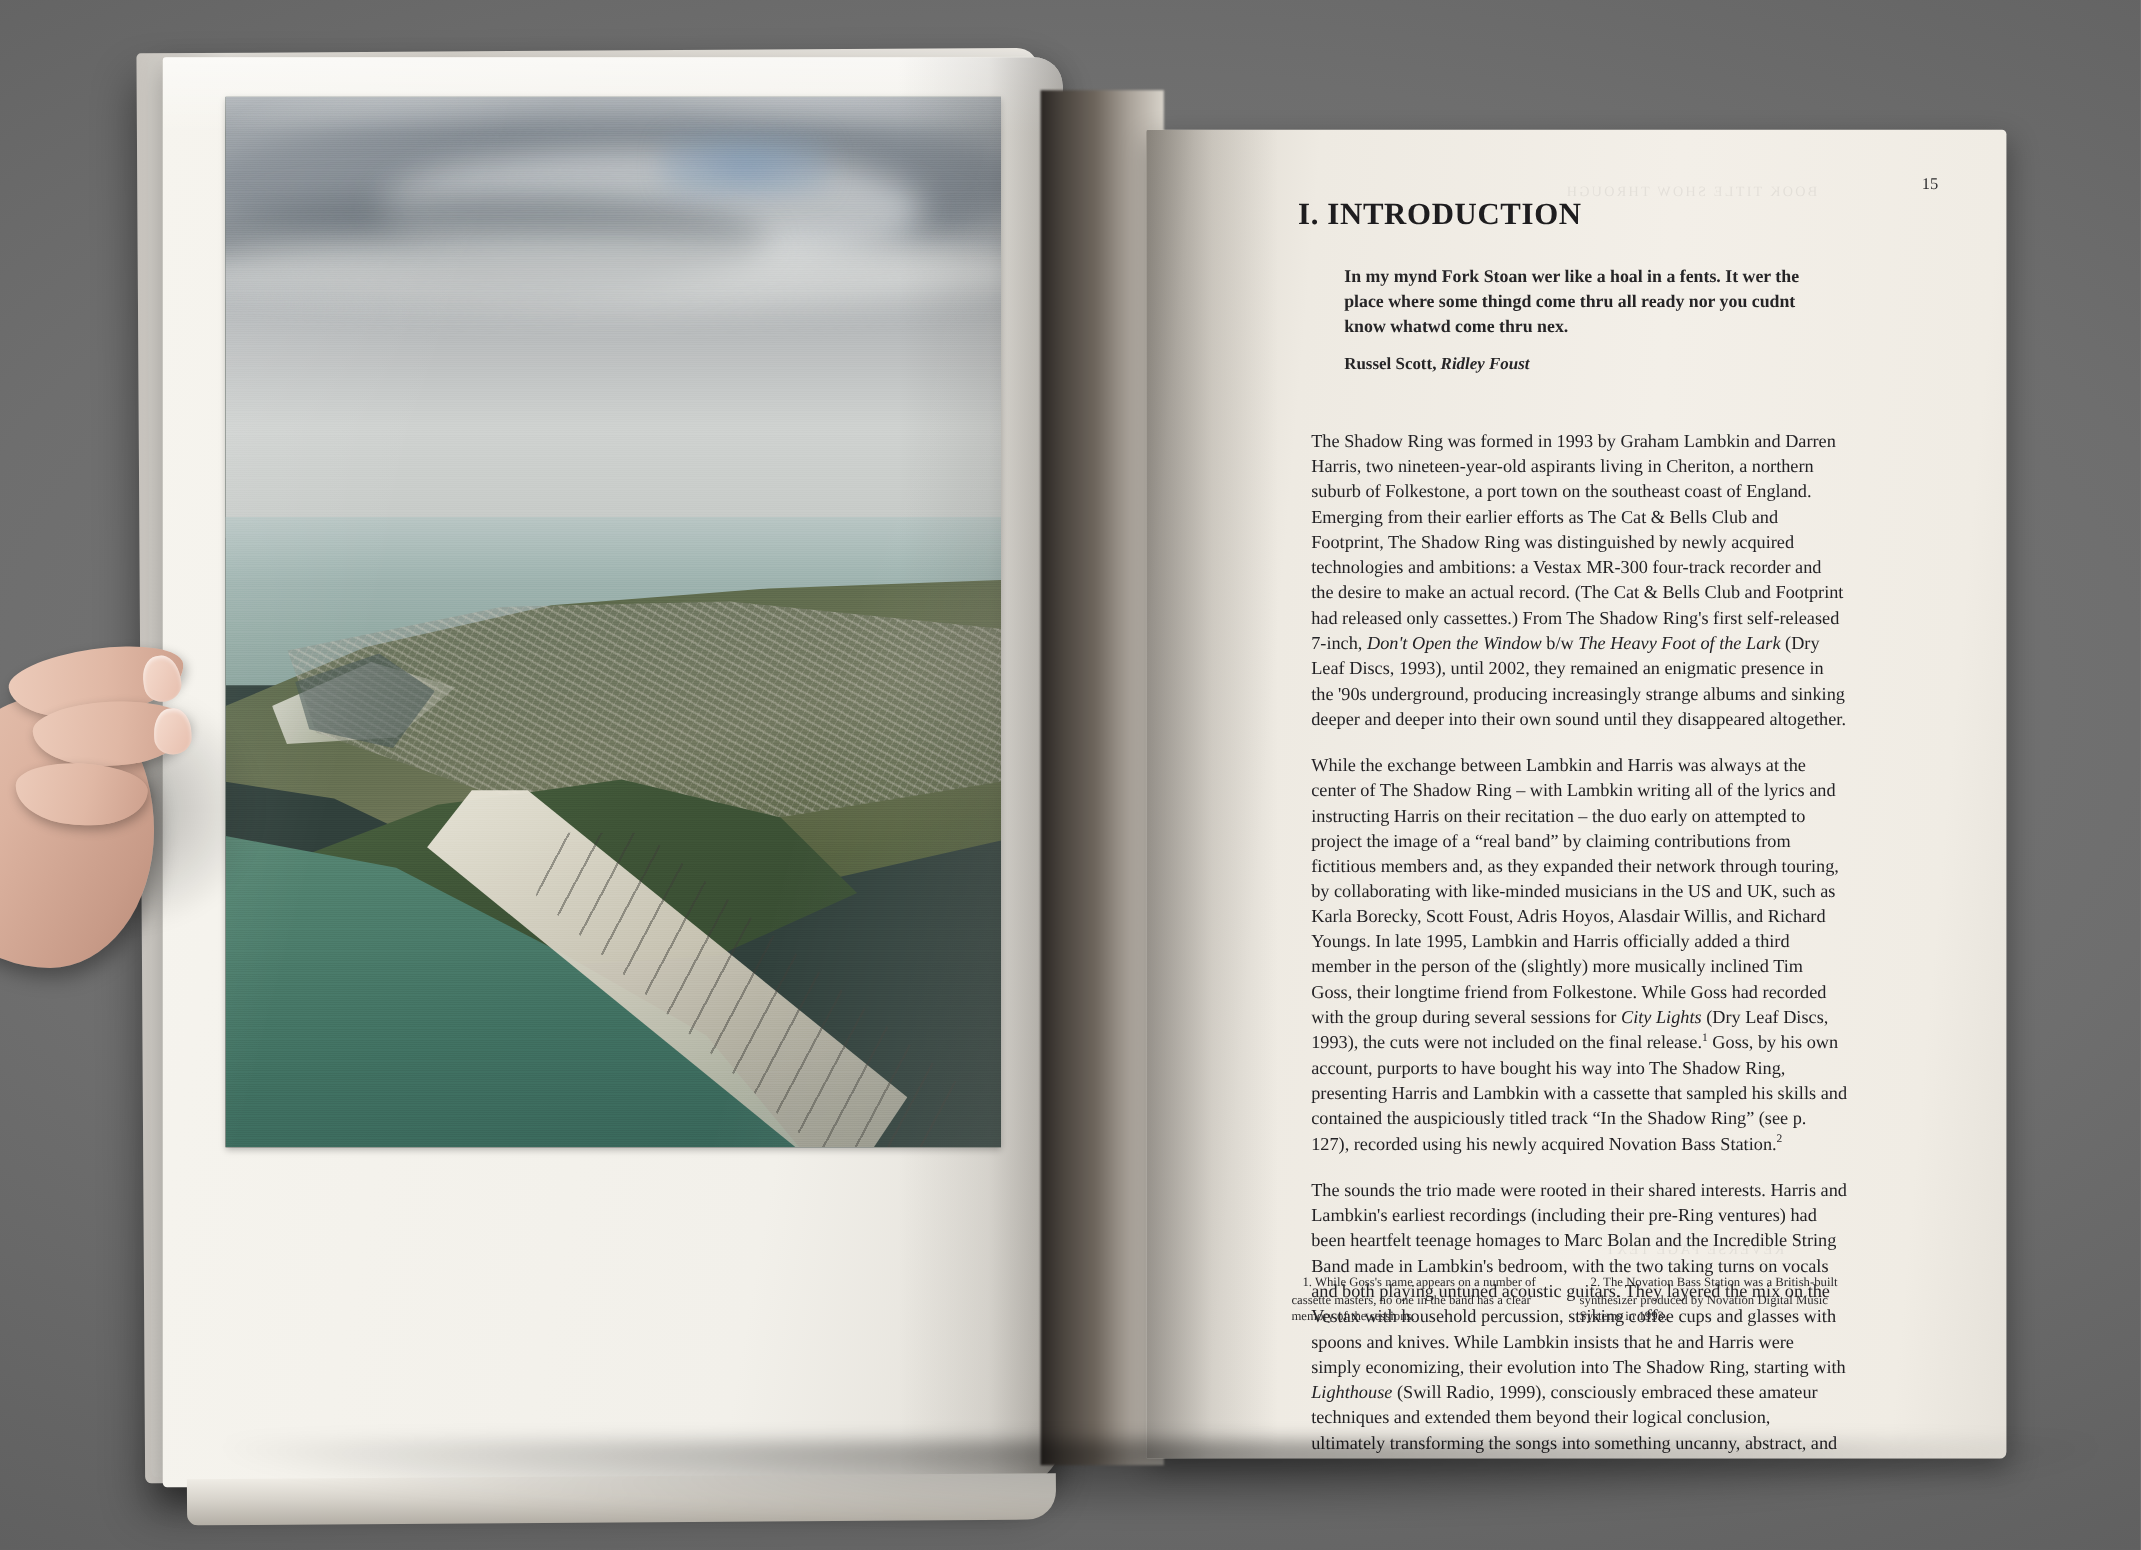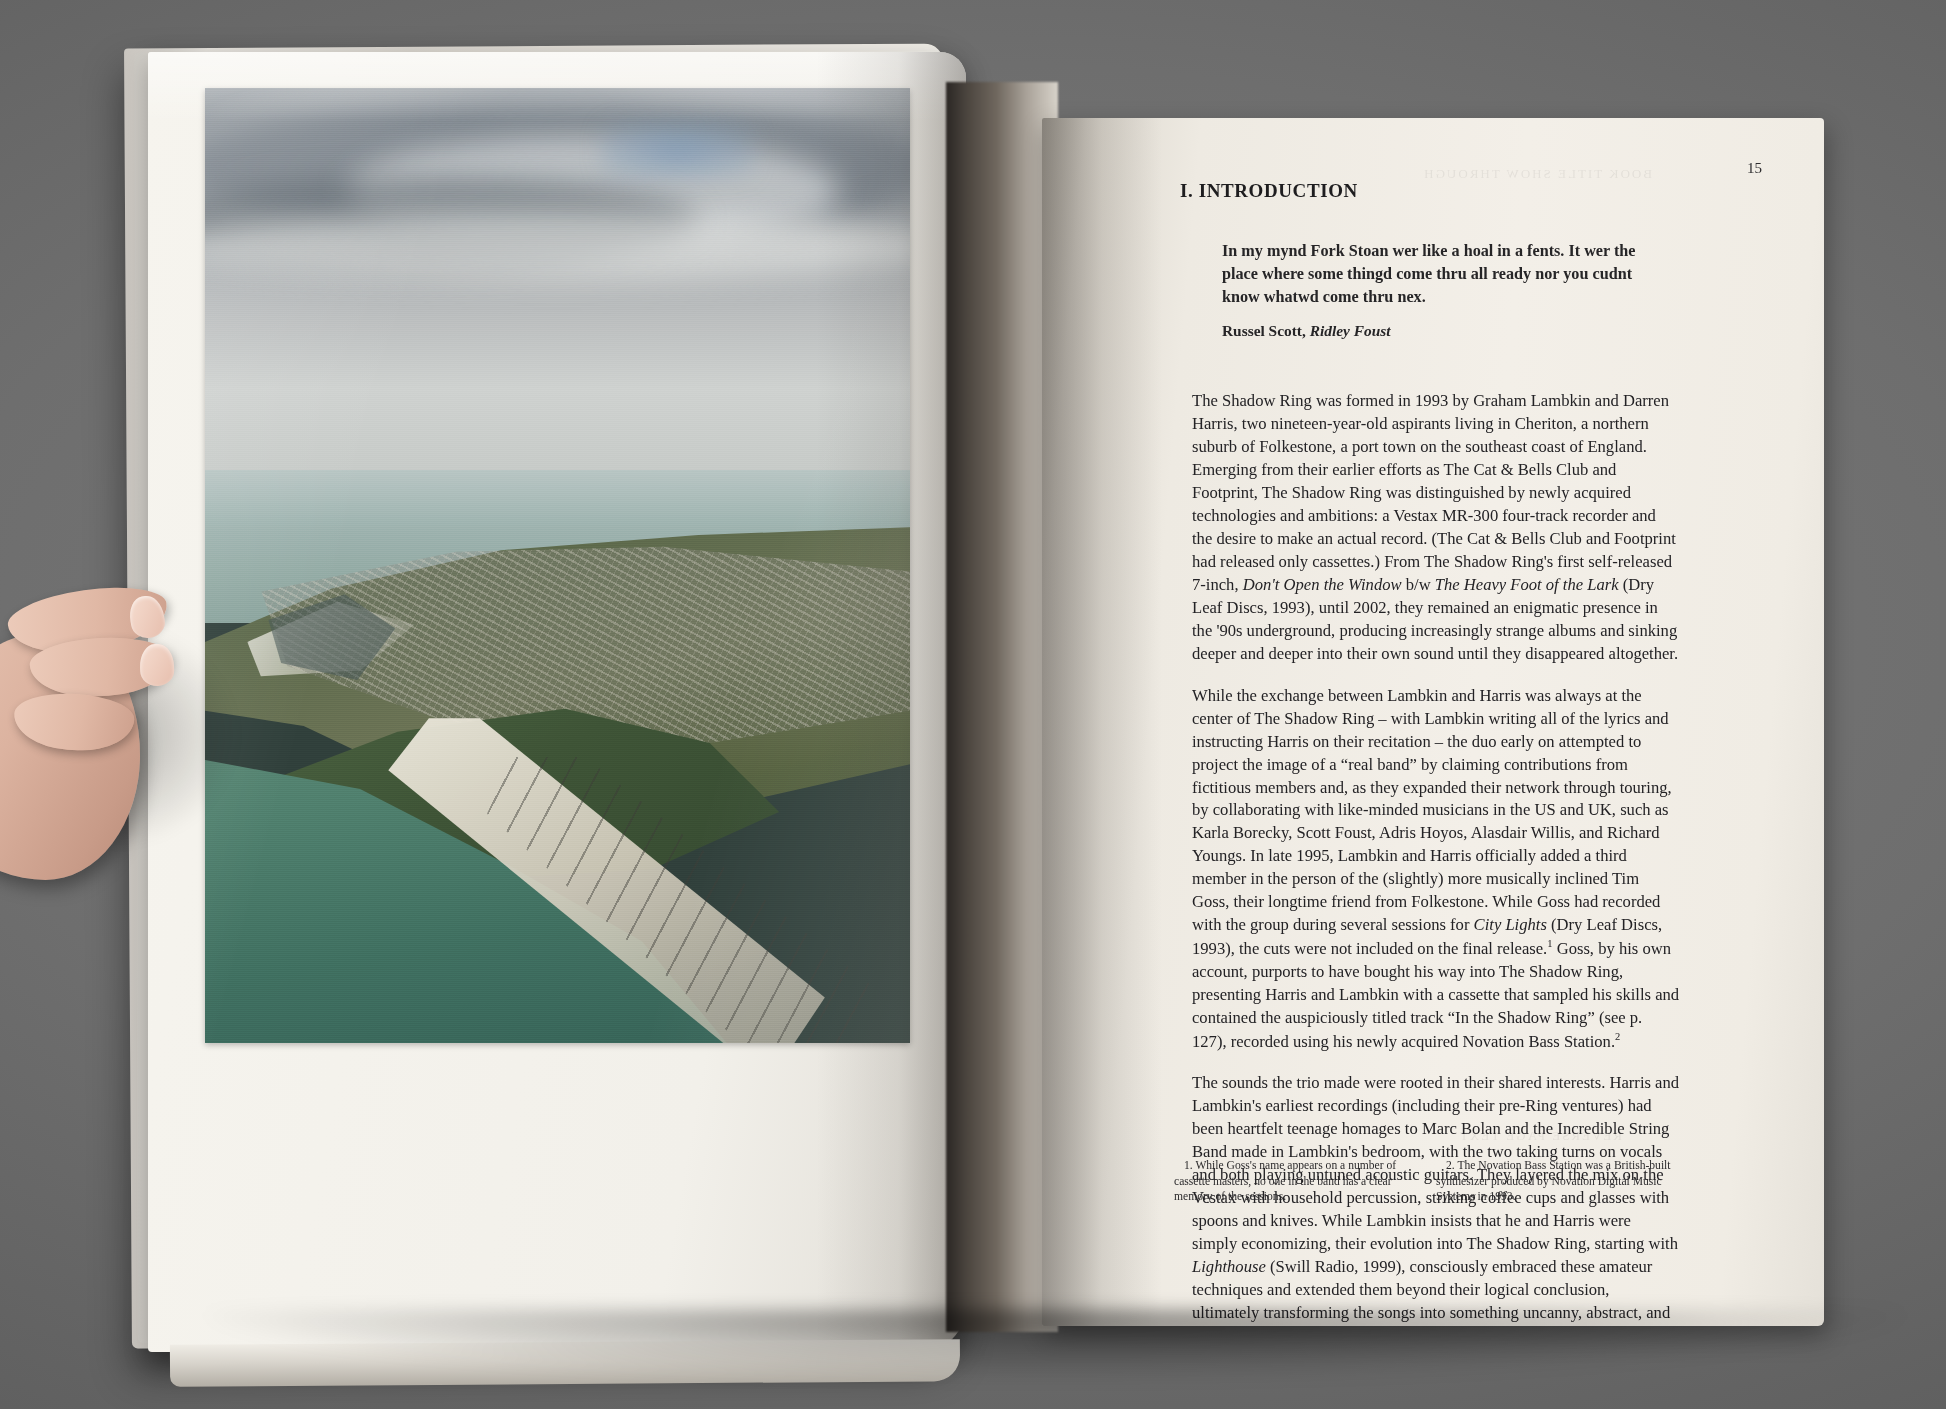--- a/index.html
+++ b/index.html
@@ -235,21 +235,21 @@
     right: 62px;
     top: 42px;
     font-size: 15px;
     color: #2d2c2e;
   }
 
   .sec-title {
     position: absolute;
     left: 138px;
     top: 62px;
-    font-size: 19px;
+    font-size: 28px;
     font-weight: bold;
     letter-spacing: 0.6px;
     color: #1e1d1f;
   }
 
   .epigraph {
     position: absolute;
     left: 180px;
     top: 122px;
     width: 430px;

